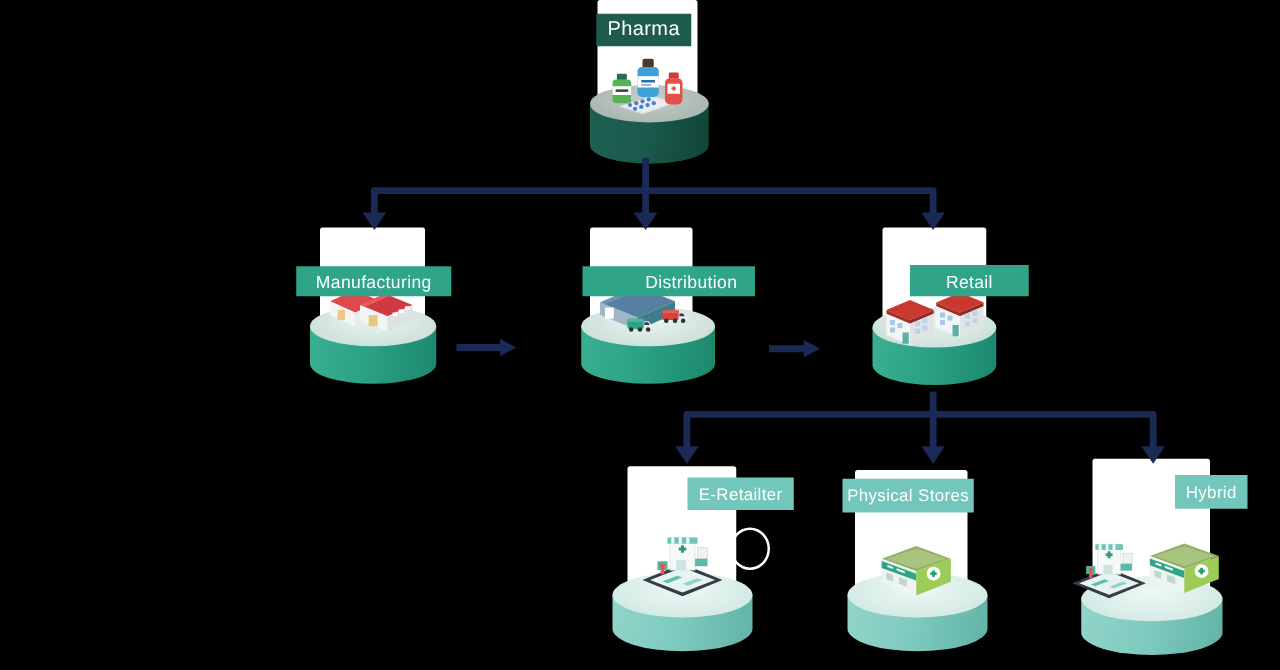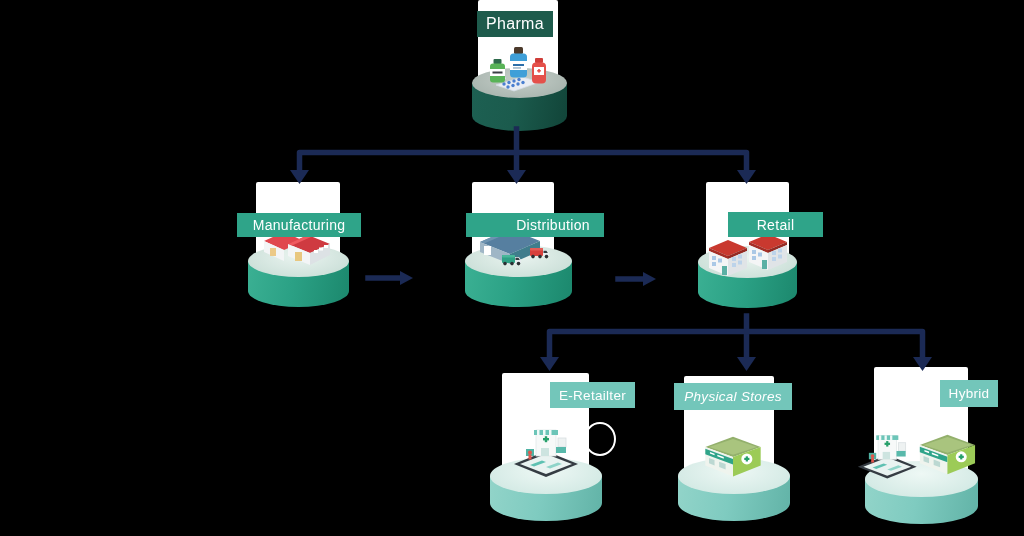--- a/index.html
+++ b/index.html
@@ -275,21 +275,21 @@
 
   <div>
     <div class="card" style="left:684px; top:376px; width:90px; height:96px;"></div>
     <div class="cyl cyl-teal" style="left:678px; top:458px; width:112px; height:63px;">
       <div class="side"></div>
         <div class="top"></div>
     </div>
     <svg class="icon" style="left:703px; top:434px;" width="60" height="48" viewBox="0 0 64 52">
       <use href="#g-pharmacy-store"></use>
     </svg>
-    <div class="label lbl-teal" style="left:674px; top:383px; width:118px; height:27px;font-style:italic;">Physical Stores</div>
+    <div class="label lbl-teal" style="left:674px; top:383px; width:105px; height:27px;">Physical Stores</div>
   </div>
 
   <div>
     <div class="card" style="left:874px; top:367px; width:94px; height:106px;"></div>
     <div class="cyl cyl-teal" style="left:865px; top:461px; width:113px; height:63px;">
       <div class="side"></div>
         <div class="top"></div>
     </div>
     <svg class="icon" style="left:856px; top:426px;" width="122" height="56" viewBox="0 0 122 56">
       <g transform="translate(0,2) scale(0.92)">

